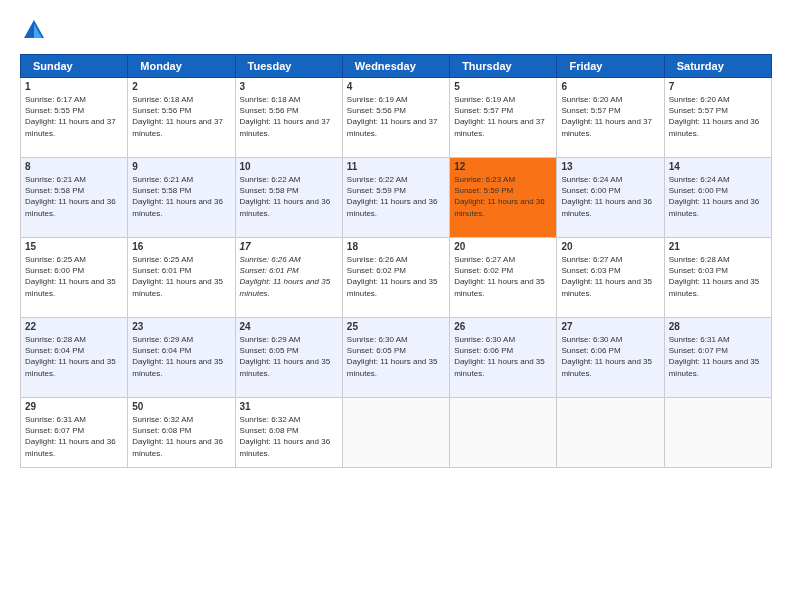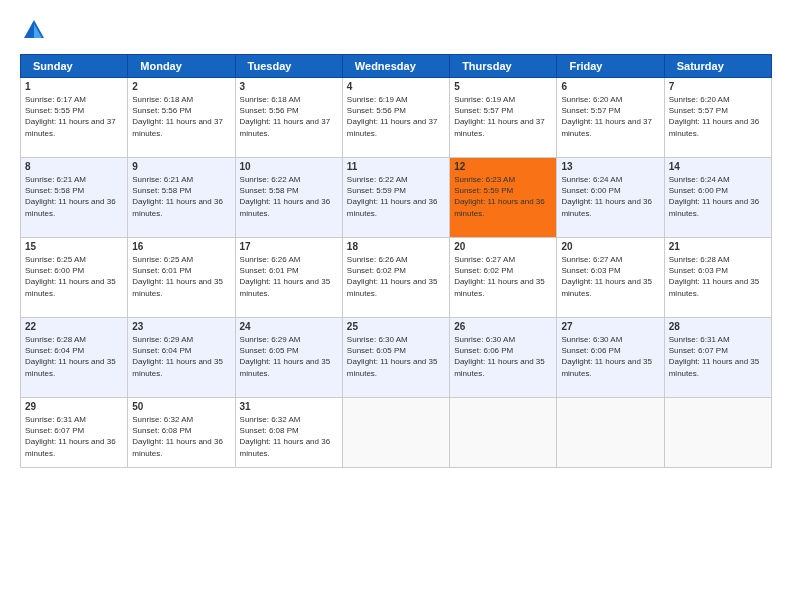--- a/index.html
+++ b/index.html
@@ -194,21 +194,21 @@
         </tr>
         <tr>
           <td style="background: rgb(255, 255, 255);">
           <span class="day-num">15</span>
           <span class="day-info">Sunrise: 6:25 AM<br>Sunset: 6:00 PM<br>Daylight: 11 hours and 35 minutes.</span>
         </td>
           <td style="background: rgb(255, 255, 255);">
           <span class="day-num">16</span>
           <span class="day-info">Sunrise: 6:25 AM<br>Sunset: 6:01 PM<br>Daylight: 11 hours and 35 minutes.</span>
         </td>
-          <td style="background: rgb(255, 255, 255);">
+          <td style="background: rgb(255, 255, 255); font-style: italic;">
           <span class="day-num">17</span>
           <span class="day-info">Sunrise: 6:26 AM<br>Sunset: 6:01 PM<br>Daylight: 11 hours and 35 minutes.</span>
         </td>
           <td style="background: rgb(255, 255, 255);">
           <span class="day-num">18</span>
           <span class="day-info">Sunrise: 6:26 AM<br>Sunset: 6:02 PM<br>Daylight: 11 hours and 35 minutes.</span>
         </td>
           <td style="background: rgb(255, 255, 255);">
           <span class="day-num">20</span>
           <span class="day-info">Sunrise: 6:27 AM<br>Sunset: 6:02 PM<br>Daylight: 11 hours and 35 minutes.</span>

